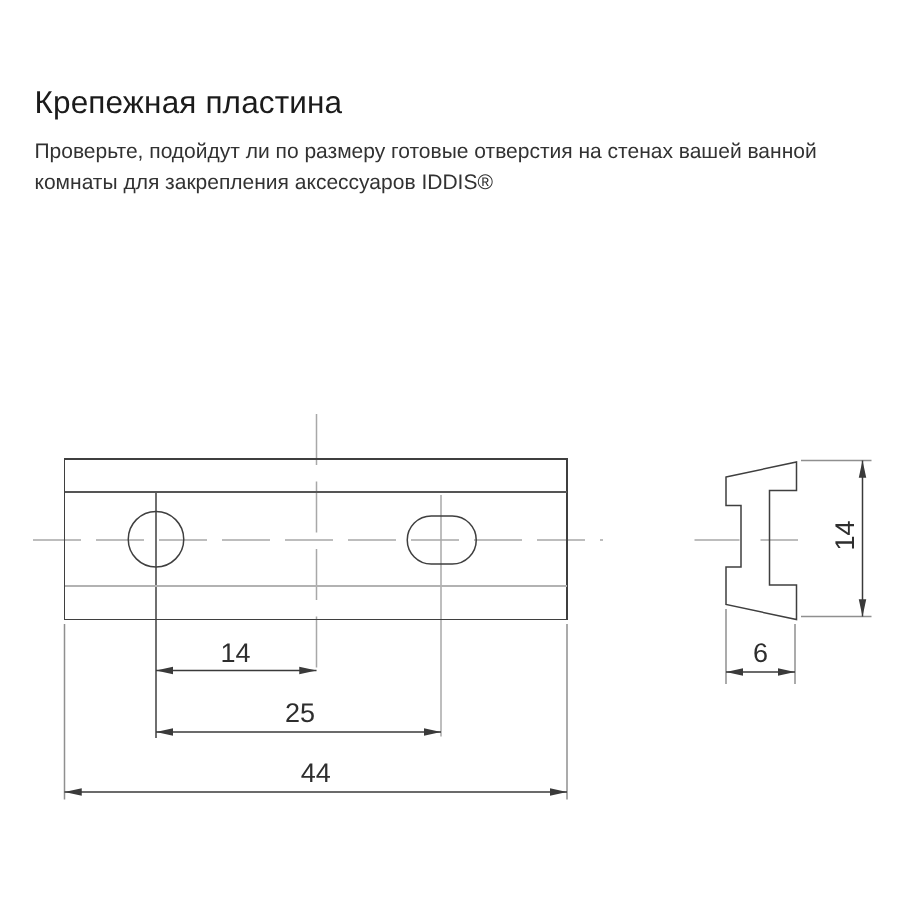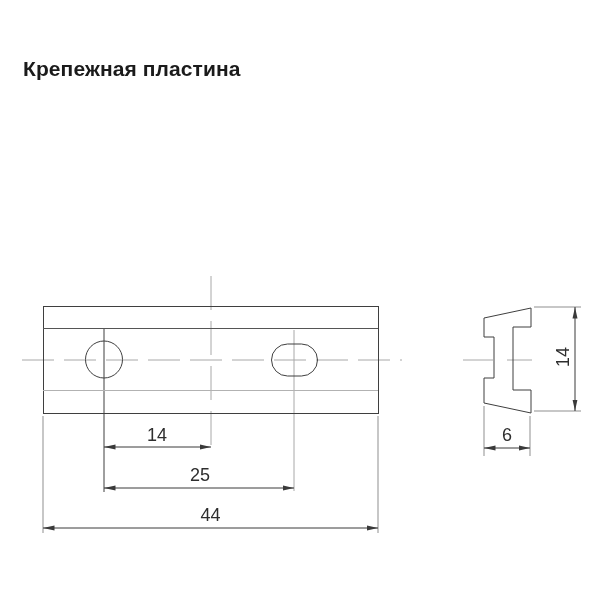--- a/index.html
+++ b/index.html
@@ -8,21 +8,21 @@
     width: 600px;
     height: 600px;
     background: #ffffff;
     font-family: "Liberation Sans", sans-serif;
     overflow: hidden;
   }
   .header { position: absolute; left: 23px; top: 57px; width: 552px; }
   .title {
     margin: 0;
     font-size: 21px;
-    font-weight: 700;
+    font-weight: 400;
     color: #1b1b1b;
     letter-spacing: 0.1px;
   }
   .description {
     margin: 9px 0 0 0;
     font-size: 14px;
     line-height: 20.5px;
     color: #323232;
     max-width: 545px;
   }
@@ -33,20 +33,21 @@
     fill: #2e2e2e;
   }
 </style>
 </head>
 <body>
 
 <div class="page">
 
   <div class="header">
     <h1 class="title">Крепежная пластина</h1>
+    <p class="description">Проверьте, подойдут ли по размеру готовые отверстия на стенах вашей ванной комнаты для закрепления аксессуаров IDDIS®</p>
   </div>
 
   <svg class="drawing" width="600" height="600" viewBox="0 0 600 600">
     <defs>
       <marker id="arr" viewBox="0 0 12 8" refX="11.5" refY="4" markerWidth="12" markerHeight="8" markerUnits="userSpaceOnUse" orient="auto-start-reverse">
         <path d="M11.5,4 L0,1.5 L0,6.5 Z" fill="#3a3a3a"></path>
       </marker>
     </defs>
 
     <g>

